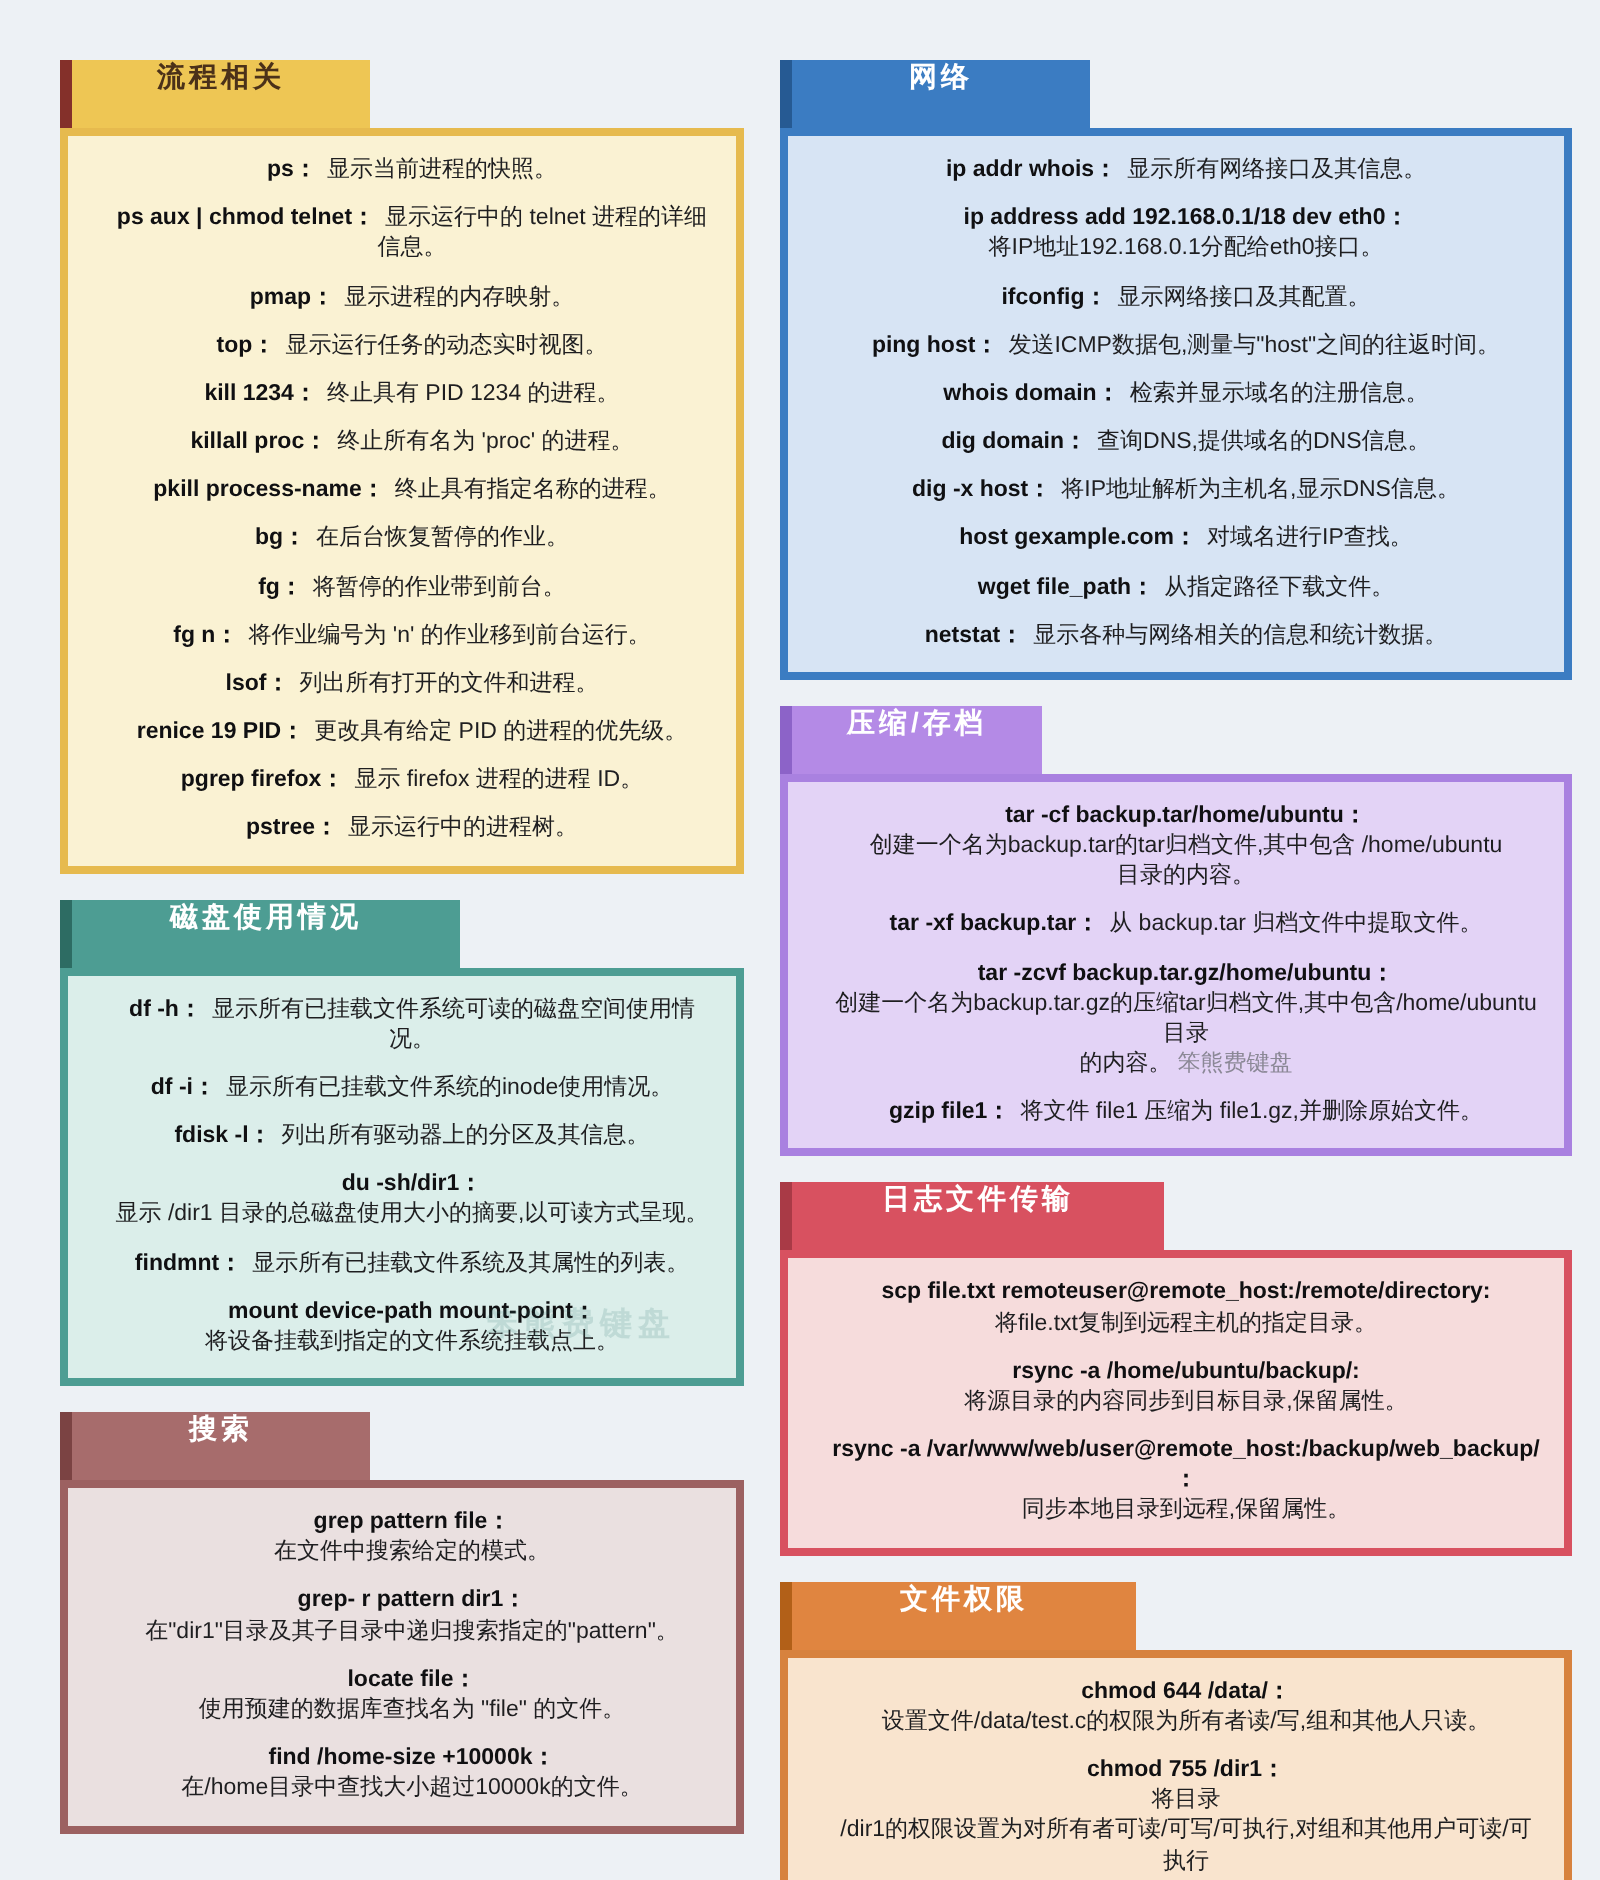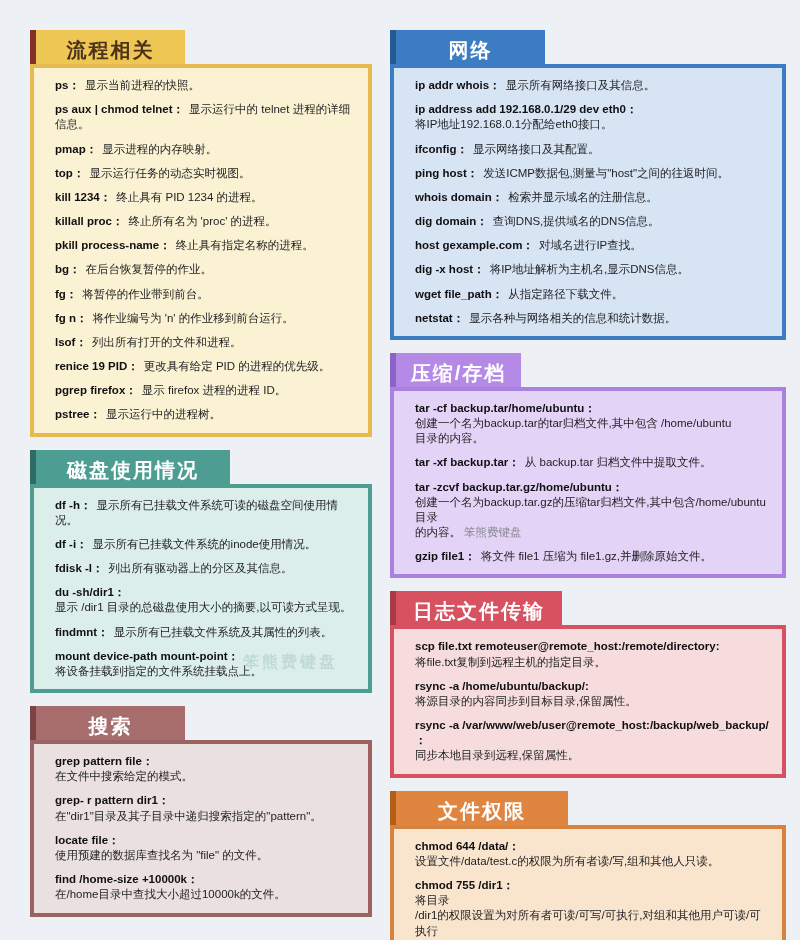--- a/index.html
+++ b/index.html
@@ -8,50 +8,50 @@
     background:#edf1f5;
     font-family:"Liberation Sans","DejaVu Sans",sans-serif;
     -webkit-font-smoothing:antialiased;
   }
   .page{display:flex;gap:18px;padding:30px 14px 0 30px;box-sizing:border-box}
   .col{display:flex;flex-direction:column}
   .col-left{width:342px}
   .col-right{width:396px}
   .panel{margin-bottom:13px}
   .tab{
-    height:34px;display:flex;align-items:flex-end;justify-content:center;
+    height:34px;display:flex;align-items:flex-start;justify-content:center;
     background:var(--tab-bg,#888);color:var(--tab-text,#fff);
-    font-weight:bold;font-size:20px;letter-spacing:2px;
+    font-weight:bold;font-size:14px;letter-spacing:2px;
     border-left:6px solid var(--tab-edge,#555);
     box-sizing:border-box;position:relative;z-index:2;
   }
   .box{
     background:var(--box-bg,#fff);
     border:4px solid var(--box-border,#888);
-    padding:10px 11px 8px 21px;position:relative;
+    padding:10px 11px 8px 21px;position:relative;text-align:center;
   }
   .item{margin-bottom:9px;font-size:11.5px;line-height:1.32;color:#1e1e20}
   .item:last-child{margin-bottom:2px}
   .cmd{font-weight:bold;color:#101012}
   .item.block .cmd{display:block}
   .item:not(.block) .desc{margin-left:5px}
   .desc{white-space:pre-line}
   .wm-inline{color:#8b8896;margin-left:3px;white-space:nowrap}
   .wm-faint{
     position:absolute;right:30px;bottom:16px;
     font-size:16px;font-weight:bold;letter-spacing:3px;
     color:rgba(47,118,109,0.16);pointer-events:none;
   }
   
   .p-process .tab{width:155px}
   .p-disk .tab{width:200px}
   .p-search .tab{width:155px}
   .p-network .tab{width:155px}
   .p-compress .tab{width:131px}
-  .p-transfer .tab{width:172px}
+  .p-transfer .tab{width:192px}
   .p-perms .tab{width:178px}
 </style>
 </head>
 <body>
 
 <div class="page">
 
   <div class="col col-left">
 
     <section class="panel p-process" style="--tab-bg: #eec654; --tab-text: #4b3119; --tab-edge: #84302a; --box-bg: #faf2d3; --box-border: #e6ba4e;">
@@ -113,27 +113,27 @@
 
   <div class="col col-right">
 
     <section class="panel p-network" style="--tab-bg: #3b7cc2; --tab-text: #ffffff; --tab-edge: #265a93; --box-bg: #d7e4f4; --box-border: #3b7cc2;">
       <div class="tab">
         <span>网络</span>
       </div>
       <div class="box">
         <div class="items">
             <div class="item"><span class="cmd">ip addr whois：</span><span class="desc">显示所有网络接口及其信息。</span></div>
-            <div class="item block"><span class="cmd">ip address add 192.168.0.1/29 dev eth0：</span><span class="desc">将IP地址192.168.0.1分配给eth0接口。</span></div>
+            <div class="item block"><span class="cmd">ip address add 192.168.0.1/18 dev eth0：</span><span class="desc">将IP地址192.168.0.1分配给eth0接口。</span></div>
             <div class="item"><span class="cmd">ifconfig：</span><span class="desc">显示网络接口及其配置。</span></div>
             <div class="item"><span class="cmd">ping host：</span><span class="desc">发送ICMP数据包,测量与"host"之间的往返时间。</span></div>
             <div class="item"><span class="cmd">whois domain：</span><span class="desc">检索并显示域名的注册信息。</span></div>
             <div class="item"><span class="cmd">dig domain：</span><span class="desc">查询DNS,提供域名的DNS信息。</span></div>
+            <div class="item"><span class="cmd">dig -x host：</span><span class="desc">将IP地址解析为主机名,显示DNS信息。</span></div>
             <div class="item"><span class="cmd">host gexample.com：</span><span class="desc">对域名进行IP查找。</span></div>
-            <div class="item"><span class="cmd">dig -x host：</span><span class="desc">将IP地址解析为主机名,显示DNS信息。</span></div>
             <div class="item"><span class="cmd">wget file_path：</span><span class="desc">从指定路径下载文件。</span></div>
             <div class="item"><span class="cmd">netstat：</span><span class="desc">显示各种与网络相关的信息和统计数据。</span></div>
           </div>
       </div>
     </section>
 
     <section class="panel p-compress" style="--tab-bg: #b48ae6; --tab-text: #ffffff; --tab-edge: #8c63c8; --box-bg: #e3d3f6; --box-border: #a981e0;">
       <div class="tab">
         <span>压缩/存档</span>
       </div>

